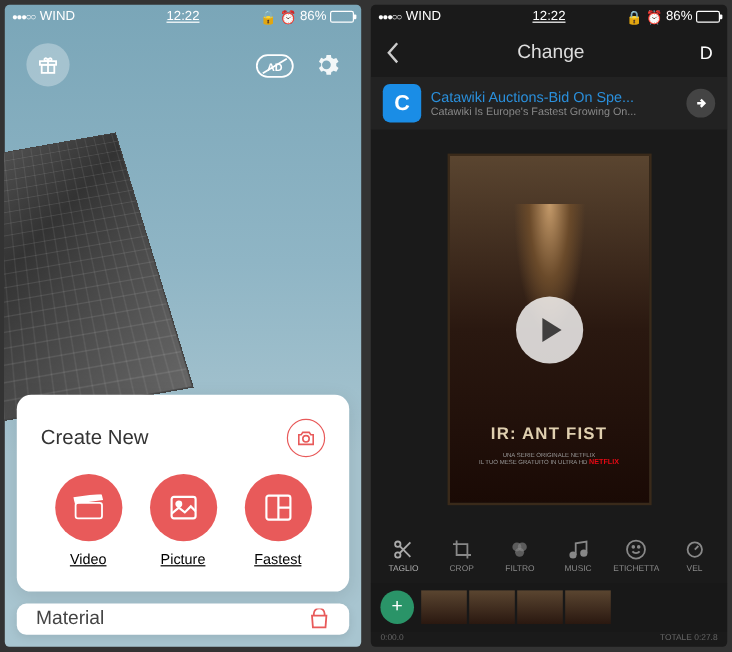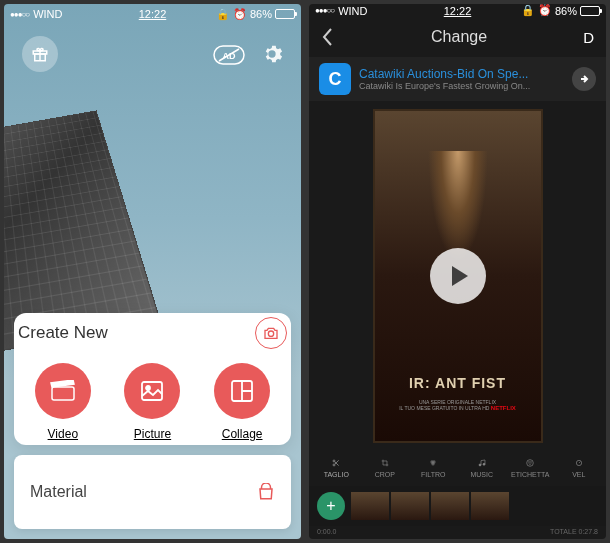--- a/index.html
+++ b/index.html
@@ -113,21 +113,21 @@
     .cards-container {
       position: absolute;
       bottom: 0;
       left: 0;
       right: 0;
       padding: 0 10px 10px;
     }
     .create-card {
       background: #fff;
       border-radius: 12px;
-      padding: 4px;
+      padding: 20px;
       margin-bottom: 10px;
       box-shadow: 0 4px 16px rgba(0,0,0,0.1);
     }
     .create-header {
       display: flex;
       justify-content: space-between;
       align-items: center;
       margin-bottom: 14px;
     }
     .create-title {
@@ -166,21 +166,21 @@
       color: #fff;
     }
     .option-label {
       font-size: 12px;
       color: #000000;
       text-decoration: underline;
     }
     .material-card {
       background: #fff;
       border-radius: 8px;
-      padding: 28px 16px;
+      padding: 4px 16px;
       display: flex;
       justify-content: space-between;
       align-items: center;
       box-shadow: 0 2px 8px rgba(0,0,0,0.1);
     }
     .material-title {
       font-size: 16px;
       color: #444;
     }
     
@@ -246,21 +246,21 @@
     .video-preview {
       flex: 1;
       display: flex;
       align-items: center;
       justify-content: center;
       padding: 8px 30px;
       position: relative;
     }
     .poster {
       width: 170px;
-      height: 334px;
+      height: 293px;
       background: linear-gradient(180deg, #5a4530 0%, #2a1810 50%, #1a0a05 100%);
       border: 2px solid #3a2a1a;
       position: relative;
       display: flex;
       flex-direction: column;
       align-items: center;
       justify-content: flex-end;
       padding-bottom: 30px;
     }
     .poster-figure {
@@ -445,21 +445,21 @@
           <span class="option-label">Picture</span>
         </div>
         <div class="option">
           <div class="option-circle">
             <svg width="24" height="24" viewBox="0 0 24 24" fill="none" stroke="#fff" stroke-width="1.8">
               <rect x="2" y="2" width="20" height="20" rx="2"></rect>
                 <line x1="12" y1="2" x2="12" y2="22"></line>
                 <line x1="12" y1="12" x2="22" y2="12"></line>
             </svg>
           </div>
-          <span class="option-label">Collage</span>
+          <span class="option-label">Fastest</span>
         </div>
       </div>
     </div>
 
     <div class="material-card">
       <span class="material-title">Material</span>
       <svg width="18" height="18" viewBox="0 0 24 24" fill="none" stroke="#e85a5a" stroke-width="2">
         <path d="M6 8 L6 6 a6 6 0 0112 0 L18 8 M4 8 h16 l-1 13 H5 Z"></path>
       </svg>
     </div>

